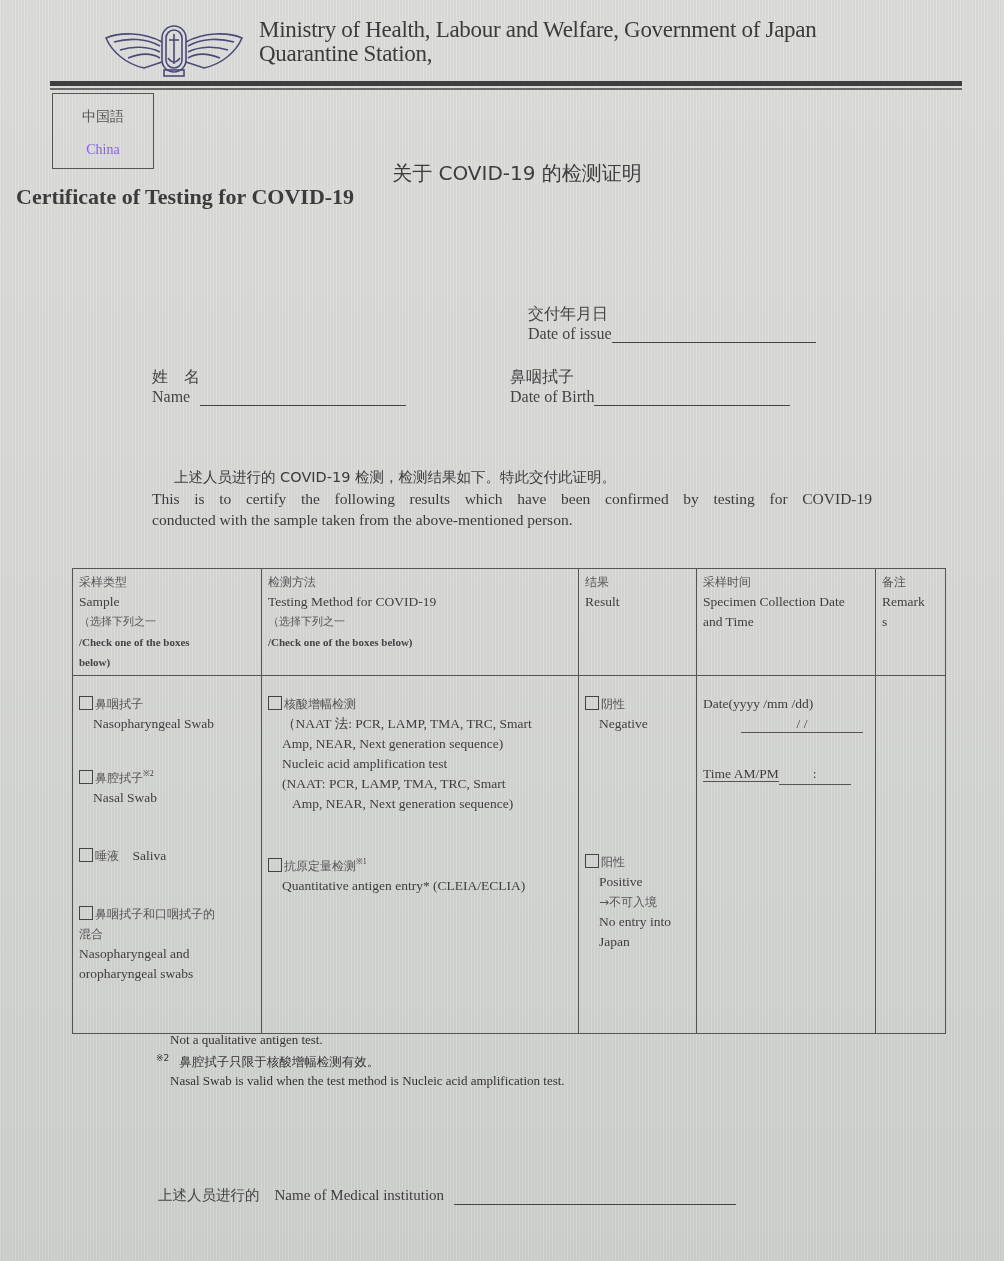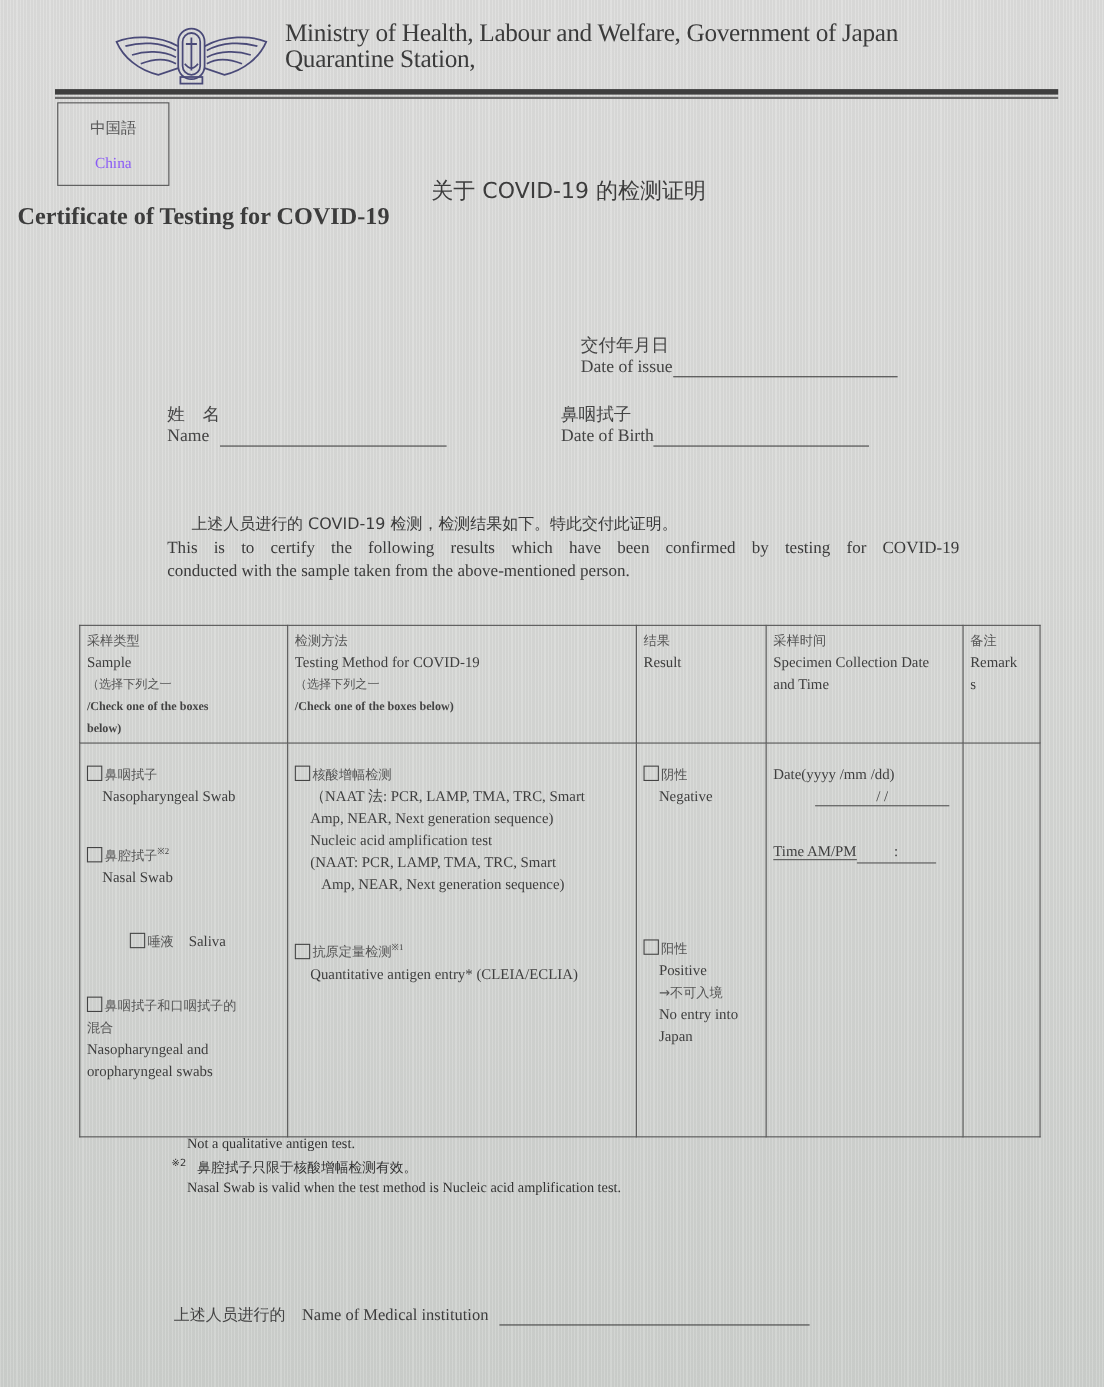--- a/index.html
+++ b/index.html
@@ -146,21 +146,21 @@
 
     <td style="padding-top:18px;">
       <div class="opt">
         <span class="cb"></span><span class="czh">鼻咽拭子</span>
         <div class="ind">Nasopharyngeal Swab</div>
       </div>
       <div class="opt" style="margin-top:30px;">
         <span class="cb"></span><span class="czh">鼻腔拭子</span><sup style="font-size:8px;">※2</sup>
         <div class="ind">Nasal Swab</div>
       </div>
-      <div class="opt" style="margin-top:38px;margin-left:39px;">
+      <div class="opt" style="margin-top:38px;">
         <span class="cb"></span><span class="czh">唾液</span>&nbsp;&nbsp;&nbsp;&nbsp;<span>Saliva</span>
       </div>
       <div class="opt" style="margin-top:38px;">
         <span class="cb"></span><span class="czh">鼻咽拭子和口咽拭子的</span>
         <div class="czh">混合</div>
         <div>Nasopharyngeal and</div>
         <div>oropharyngeal swabs</div>
       </div>
     </td>
 

